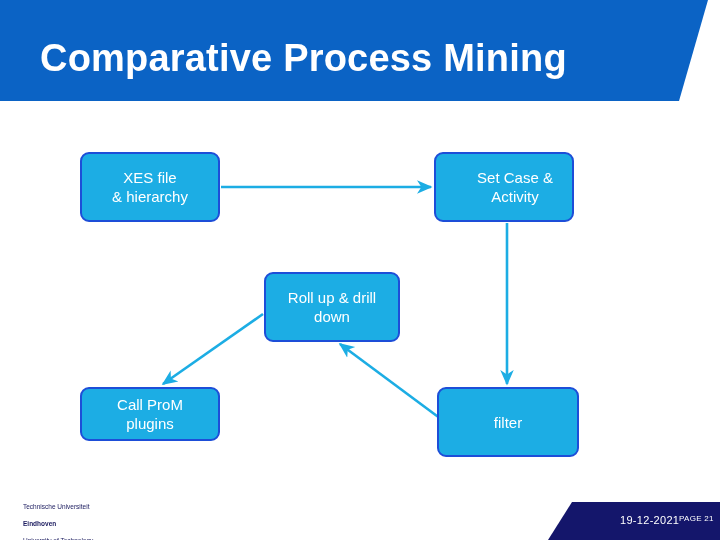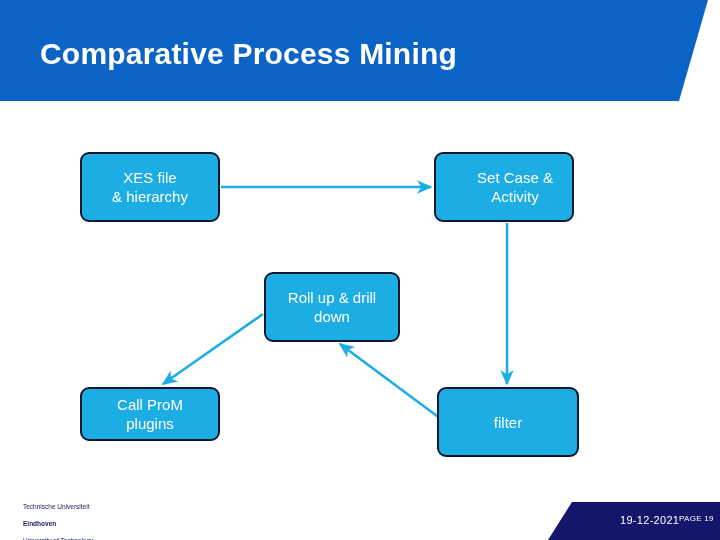--- a/index.html
+++ b/index.html
@@ -24,21 +24,21 @@
     width: 720px;
     height: 101px;
     background: #0B63C5;
     -webkit-clip-path: polygon(0 0, 708px 0, 679px 101px, 0 101px);
     clip-path: polygon(0 0, 708px 0, 679px 101px, 0 101px);
   }
   #page-title {
     position: absolute;
     left: 40px;
     top: 37px;
-    font-size: 30px;
+    font-size: 38px;
     font-weight: bold;
     color: #ffffff;
     letter-spacing: 0.2px;
     white-space: nowrap;
   }
 
   
   #diagram {
     position: absolute;
     left: 0;
@@ -49,21 +49,21 @@
   #diagram-svg {
     position: absolute;
     left: 0;
     top: 0;
   }
 
   .node {
     position: absolute;
     box-sizing: border-box;
     background: #1CADE4;
-    border: 2px solid #0f172a;
+    border: 2px solid #1d4ed8;
     border-radius: 9px;
     color: #ffffff;
     display: flex;
     align-items: center;
     justify-content: center;
     text-align: center;
     font-size: 15px;
     line-height: 19px;
     z-index: 2;
   }
@@ -192,13 +192,13 @@
 <div id="footer-logo">
   <span class="logo-words">
     <span>Technische Universiteit</span><br>
     <b>Eindhoven</b><br>
     <span>University of Technology</span>
   </span>
 </div>
 
 <div id="footer-bar"></div>
 <div id="footer-date">19-12-2021</div>
-<div id="footer-page">PAGE 19</div>
+<div id="footer-page">PAGE 21</div>
 
 </body></html>

